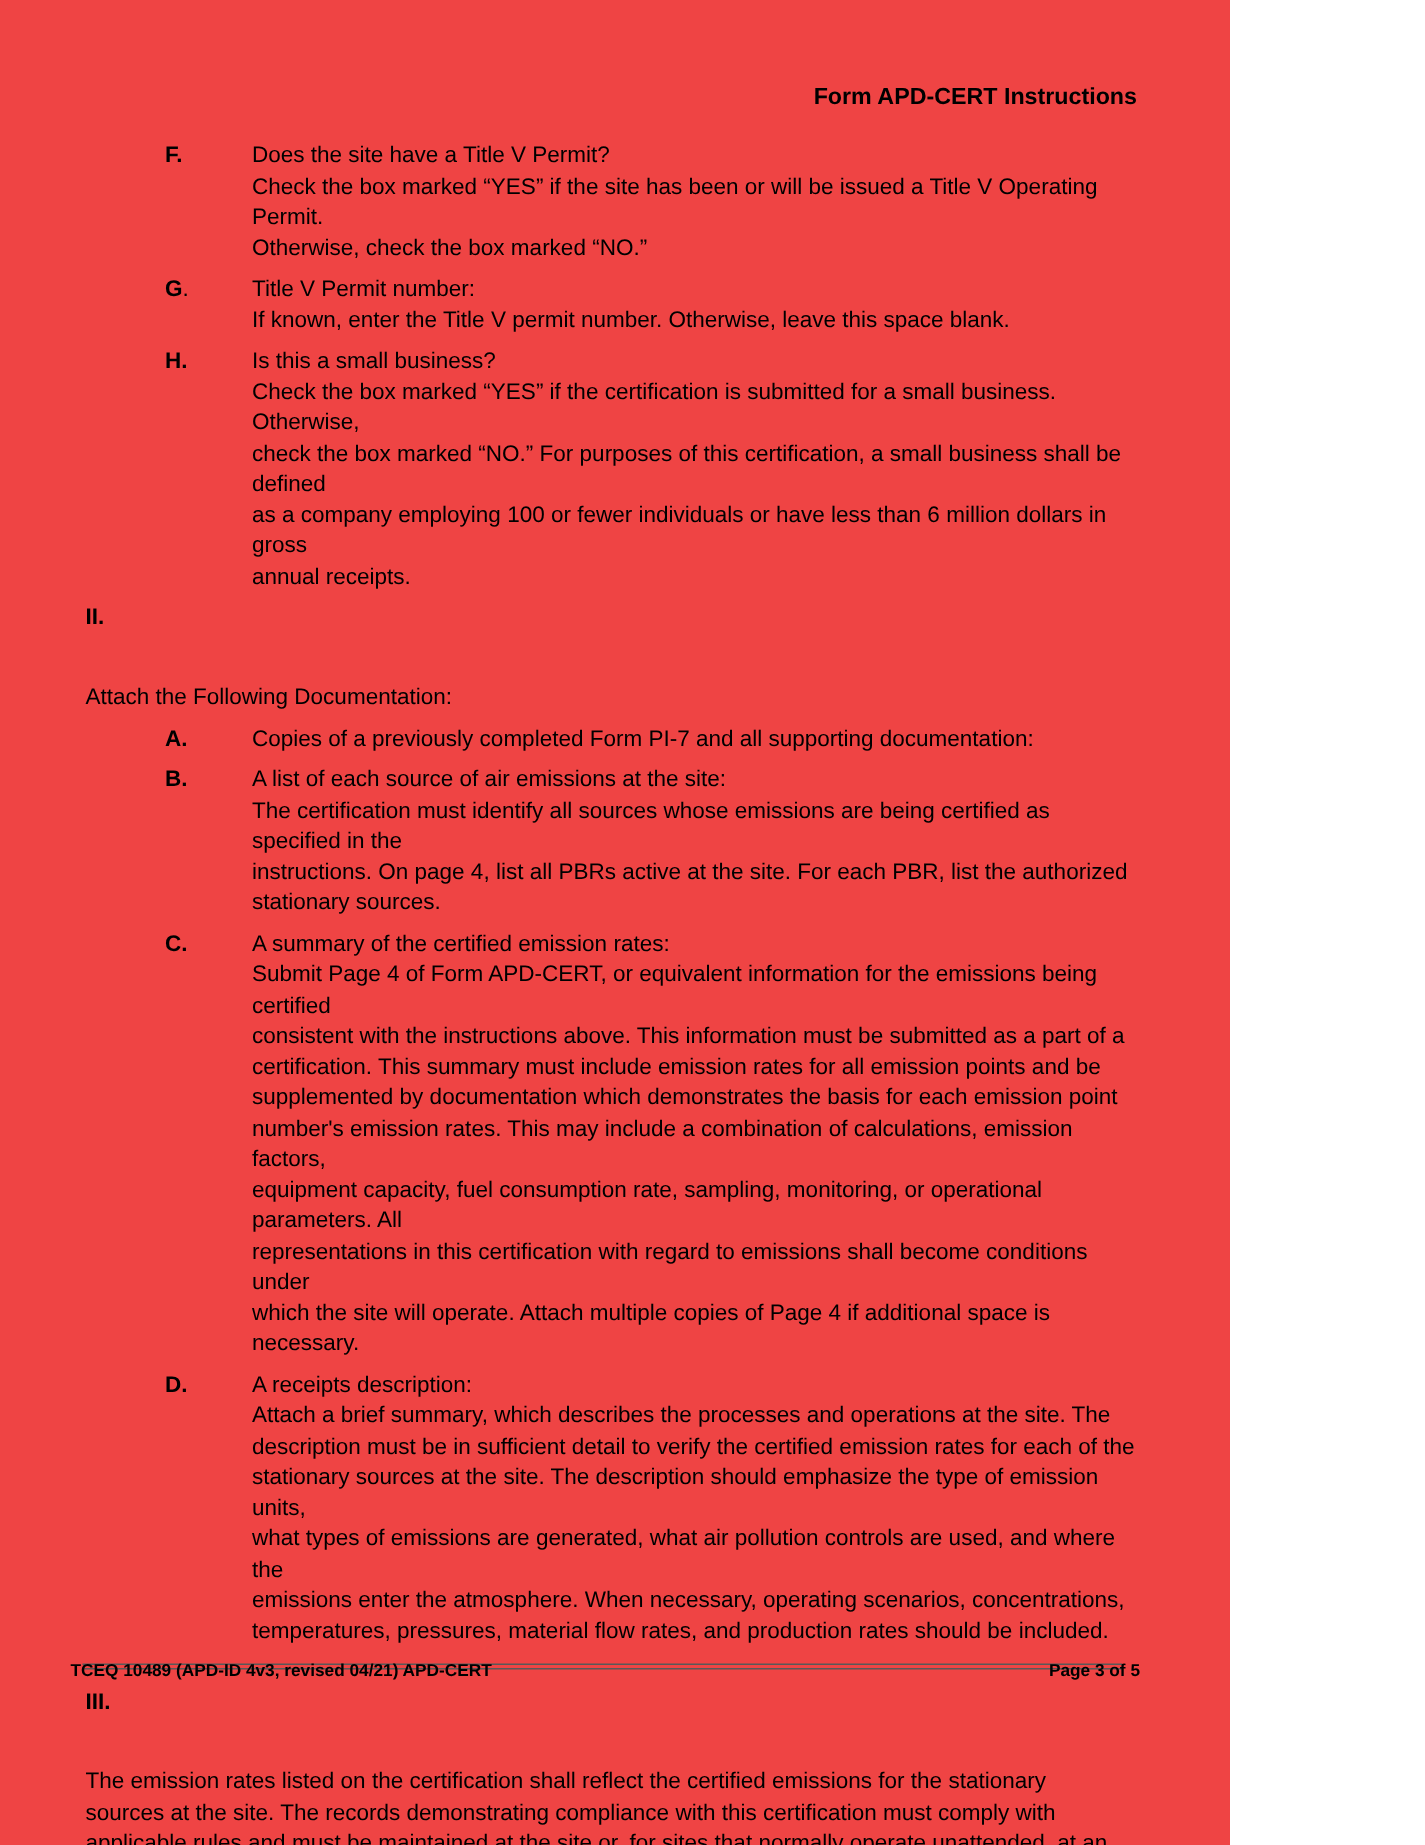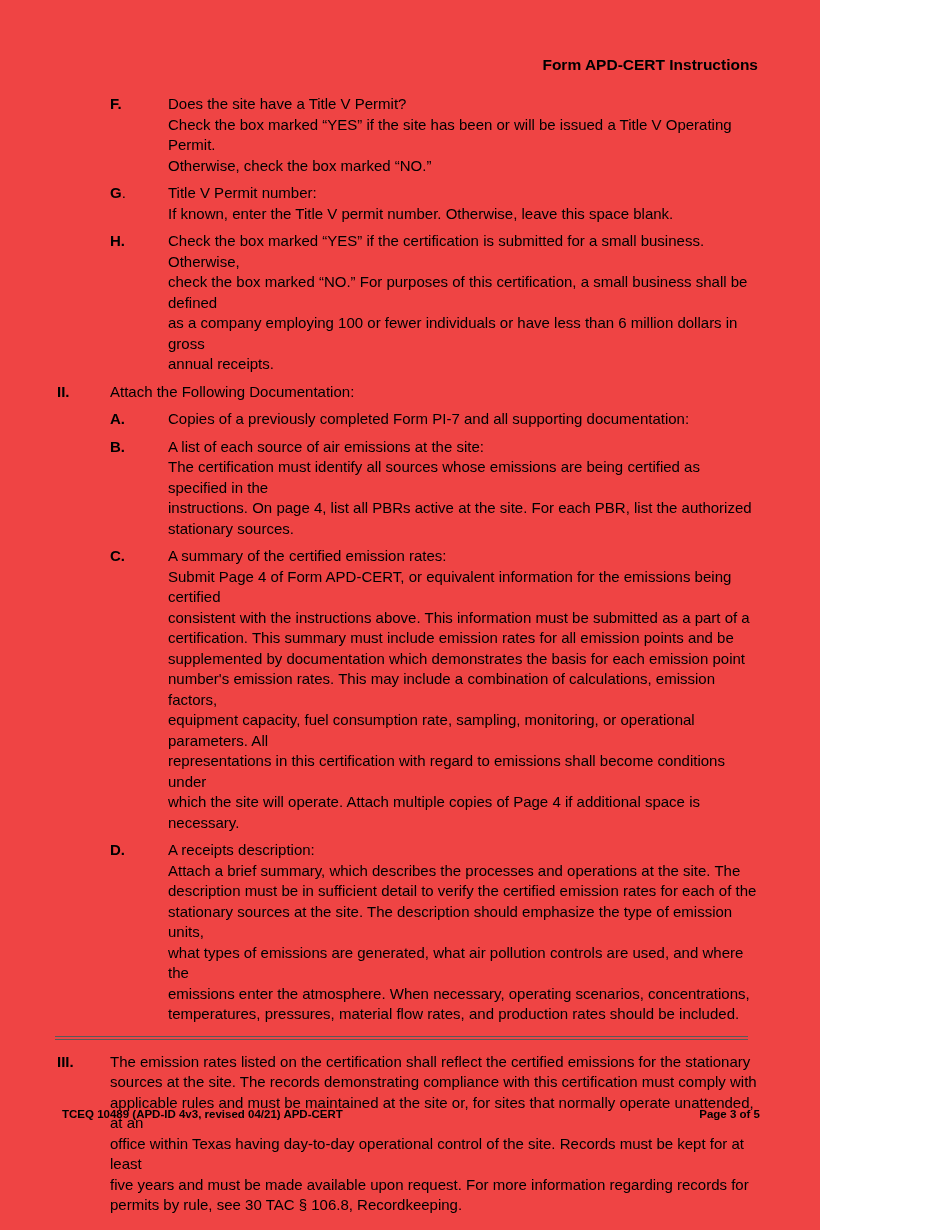--- a/index.html
+++ b/index.html
@@ -26,20 +26,21 @@
     display: flex;
     margin: 0 57px 7px 110px;
   }
   .letter-label {
     flex: 0 0 58px;
     width: 58px;
   }
   .roman-row {
     display: flex;
     margin: 0 57px 7px 57px;
+    flex-direction: column;
   }
   .roman-label {
     flex: 0 0 53px;
     width: 53px;
     font-weight: bold;
   }
   .bold { font-weight: bold; }
   .item-content { flex: 1 1 auto; }
   .item-heading { font-weight: normal; white-space: pre-line; }
   .item-body { white-space: pre-line; }
@@ -49,21 +50,21 @@
     border-top: 1.5px solid #595959;
     border-bottom: 1.5px solid #595959;
   }
   .page2-label {
     margin: 0 57px 7px 57px;
     font-style: italic;
   }
   .iii-heading { font-weight: bold; white-space: pre-line; margin-bottom: 9px; }
   .footer {
     position: absolute;
-    left: 62px;
+    left: 47px;
     right: 60px;
     top: 1107px;
     font-size: 11.5px;
     line-height: 15px;
     font-weight: bold;
   }
   .footer-top {
     display: flex;
     justify-content: space-between;
   }
@@ -90,20 +91,21 @@
     <div class="letter-label"><span class="bold">G</span><span>.</span></div>
     <div class="item-content">
       <div class="item-heading">Title V Permit number:</div>
       <div class="item-body">If known, enter the Title V permit number. Otherwise, leave this space blank.</div>
     </div>
   </div>
 
   <div class="letter-item">
     <div class="letter-label"><span class="bold">H.</span><span></span></div>
     <div class="item-content">
+      <div class="item-heading">Is this a small business?</div>
       <div class="item-body">Check the box marked “YES” if the certification is submitted for a small business. Otherwise,
 check the box marked “NO.” For purposes of this certification, a small business shall be defined
 as a company employing 100 or fewer individuals or have less than 6 million dollars in gross
 annual receipts.</div>
     </div>
   </div>
 
   <div class="roman-row">
     <div class="roman-label">II.</div>
     <div class="item-content item-heading">Attach the Following Documentation:</div>

